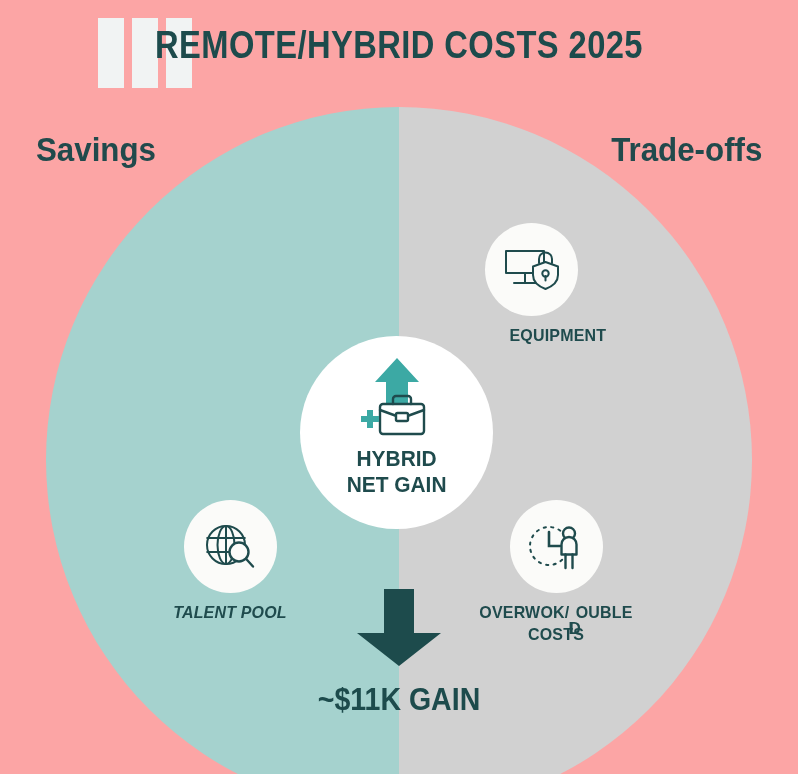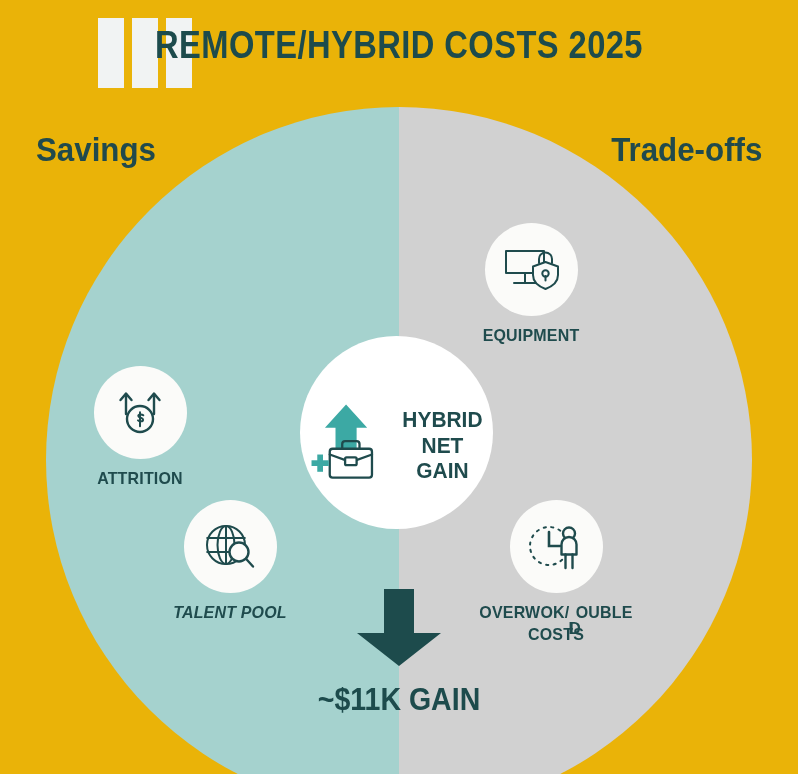--- a/index.html
+++ b/index.html
@@ -13,21 +13,21 @@
     overflow: hidden;
     font-family: "Liberation Sans", sans-serif;
     position: relative;
   }
 
   #infographic {
     position: absolute;
     left: 0; top: 0;
     width: 798px;
     height: 774px;
-    background: #eab308;
+    background: #fca5a5;
   }
 
   
   .bg-band {
     position: absolute;
     top: 18px;
     width: 26px;
     height: 70px;
     background: #f1f3f3;
   }
@@ -115,21 +115,21 @@
     letter-spacing: 0.2px;
     color: #1f4b4d;
     line-height: 1.28;
     transform: scaleX(0.94);
   }
 
   
   #node-real-estate  { left: 157px; top: 225px; }
   #node-attrition    { left:  60px; top: 366px; }
   #node-talent-pool  { left: 150px; top: 500px; font-style: italic; }
-  #node-equipment    { left: 451px; top: 223px; }
+  #node-equipment    { left: 451px; top: 223px; text-align: right; }
   #node-cybersec     { left: 555px; top: 365px; }
   #node-overwork     { left: 450px; top: 500px; }
 
   
   #node-overwork { width: 180px; left: 466px; }
   #node-overwork .node-label { white-space: pre-line; }
 
   
   .glyph-overlap {
     display: inline-block;
@@ -146,21 +146,21 @@
   
   #center-hub {
     position: absolute;
     left: 300px;
     top: 336px;
     width: 193px;
     height: 193px;
     border-radius: 50%;
     background: #ffffff;
     display: flex;
-    flex-direction: row;
+    flex-direction: column;
     align-items: center;
     justify-content: flex-start;
     padding-top: 20px;
     box-sizing: border-box;
   }
   #center-hub .hub-label {
     margin-top: 6px;
     font-family: "Liberation Sans Narrow", "Liberation Sans", sans-serif;
     font-weight: bold;
     font-size: 22px;
@@ -206,38 +206,20 @@
 
   <div class="side-heading left">Savings</div>
   <div class="side-heading right">Trade-offs</div>
 
   <div class="circle-wrap">
     <div class="half left"></div>
     <div class="half right"></div>
   </div>
 
 
-  <div class="node" id="node-attrition">
-    <div class="bubble">
-      <svg width="54" height="50" viewBox="0 0 54 50">
-        <g fill="none" stroke="#1f4b4d" stroke-width="2.4" stroke-linecap="round" stroke-linejoin="round">
-          <path d="M13 26 V6"></path>
-          <path d="M7.5 12 L13 5.6 L18.5 12"></path>
-          <path d="M41 26 V6"></path>
-          <path d="M35.5 12 L41 5.6 L46.5 12"></path>
-          <circle cx="27" cy="31" r="13"></circle>
-        </g>
-        <g fill="none" stroke="#1f4b4d" stroke-width="2" stroke-linecap="round">
-          <path d="M30.3 27.3c-1.2-1.1-5-1.4-5 .7 0 2 4.8 1.6 4.8 3.7 0 2.2-3.9 1.9-5.1.7"></path>
-          <line x1="27" y1="24.2" x2="27" y2="38.2"></line>
-        </g>
-      </svg>
-    </div>
-    <div class="node-label">ATTRITION</div>
-  </div>
 
   <div class="node" id="node-talent-pool">
     <div class="bubble">
       <svg width="54" height="52" viewBox="0 0 54 52">
         <g fill="none" stroke="#1f4b4d" stroke-width="2" stroke-linecap="round">
           <circle cx="23" cy="24" r="19"></circle>
           <ellipse cx="23" cy="24" rx="8.5" ry="19"></ellipse>
           <line x1="4.2" y1="17" x2="41.8" y2="17"></line>
           <line x1="4.2" y1="31" x2="36" y2="31"></line>
           <line x1="23" y1="5" x2="23" y2="43"></line>

